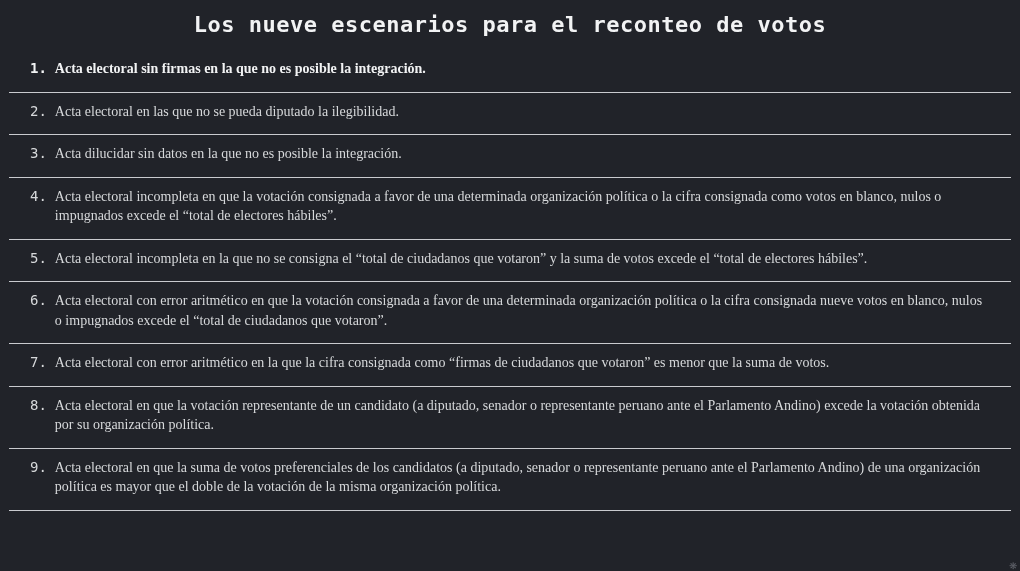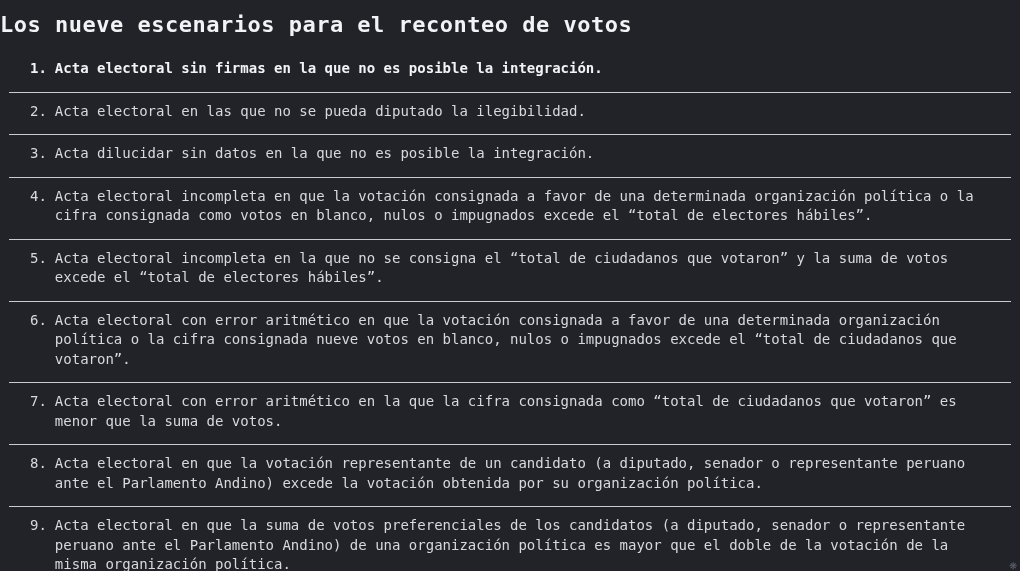--- a/index.html
+++ b/index.html
@@ -9,21 +9,21 @@
   body {
     width: 1020px;
     height: 571px;
     background: var(--bg, #212329);
     font-family: "DejaVu Sans Mono", "Liberation Mono", monospace;
     overflow: hidden;
     position: relative;
   }
   .title {
     margin: 10px 0 0 0;
-    text-align: left;
+    text-align: center;
     font-size: 22px;
     line-height: 30px;
     font-weight: 700;
     color: var(--bold-text, #f2f3f4);
     letter-spacing: 0.5px;
   }
   .items {
     margin: 10px 9px 0 9px;
   }
   .item {
@@ -42,20 +42,21 @@
     align-items: flex-start;
   }
   .num {
     flex: 0 0 auto;
     white-space: pre;
     margin-right: 8px;
   }
   .text {
     flex: 1 1 auto;
     min-width: 0;
+    font-family: Liberation Serif, serif;
   }
   .corner-mark {
     position: absolute;
     right: 3px;
     bottom: 0px;
     font-size: 13px;
     color: #6b6e76;
     opacity: 0.85;
     line-height: 13px;
   }
@@ -98,21 +99,21 @@
   </div>
     <div class="item">
     <div class="row">
       <span class="num">6.</span>
       <span class="text">Acta electoral con error aritmético en que la votación consignada a favor de una determinada organización política o la cifra consignada nueve votos en blanco, nulos o impugnados excede el “total de ciudadanos que votaron”.</span>
     </div>
   </div>
     <div class="item">
     <div class="row">
       <span class="num">7.</span>
-      <span class="text">Acta electoral con error aritmético en la que la cifra consignada como “total de ciudadanos que votaron” es menor que la suma de votos.</span>
+      <span class="text">Acta electoral con error aritmético en la que la cifra consignada como “firmas de ciudadanos que votaron” es menor que la suma de votos.</span>
     </div>
   </div>
     <div class="item">
     <div class="row">
       <span class="num">8.</span>
       <span class="text">Acta electoral en que la votación representante de un candidato (a diputado, senador o representante peruano ante el Parlamento Andino) excede la votación obtenida por su organización política.</span>
     </div>
   </div>
     <div class="item">
     <div class="row">

